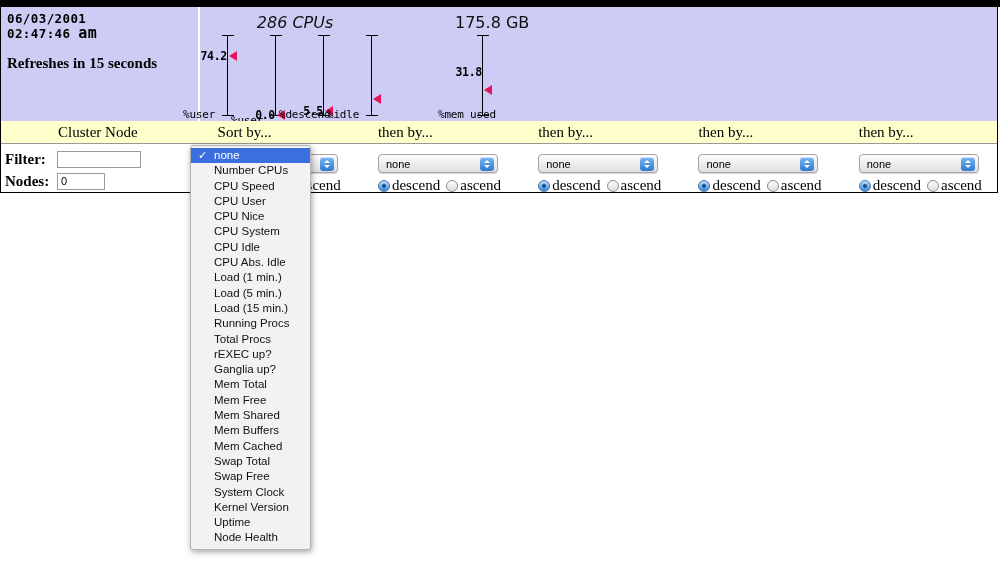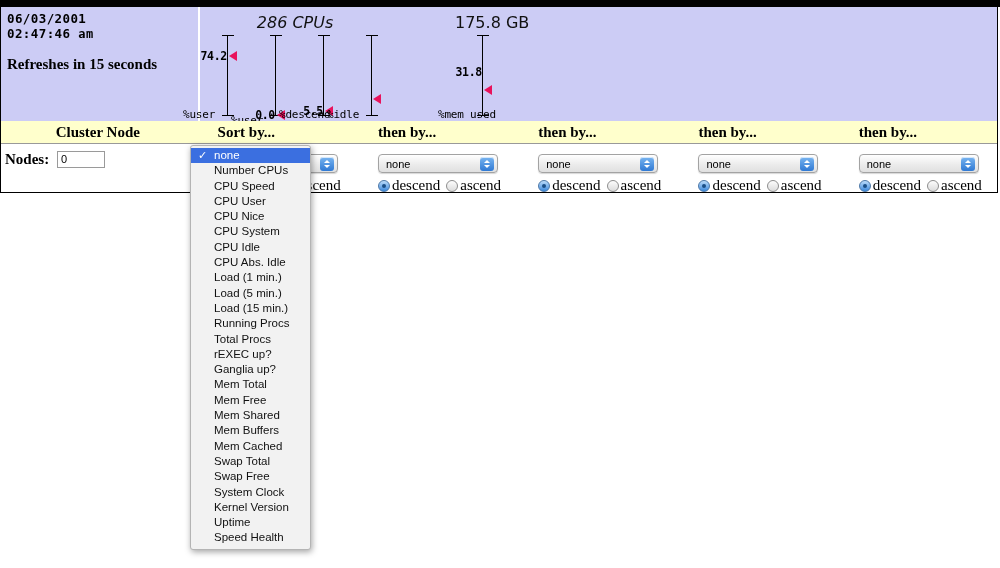--- a/index.html
+++ b/index.html
@@ -17,21 +17,21 @@
     position:absolute;left:0;top:7px;width:998px;height:114px;
     background:#ccccf5;border-left:1px solid #000;border-right:1px solid #000;
     box-sizing:border-box;
   }
   .sum-divider{position:absolute;left:197px;top:0;width:2px;height:114px;background:#ffffff;}
   .clockbox{position:absolute;left:6px;top:4px;width:185px;}
   .clock-date,.clock-time{
     font-family:"DejaVu Sans Mono", monospace;font-weight:bold;font-size:12.5px;
     letter-spacing:.4px;line-height:15px;color:#000000;
   }
-  .clock-time .ampm{font-size:12px;}
+  .clock-time .ampm{font-size:15px;}
   .refresh{
     margin-top:14px;font-family:"Liberation Serif", serif;font-weight:bold;
     font-size:15px;color:#000;
   }
 
   
   .gauges{position:absolute;left:197px;top:0;width:800px;height:114px;}
   .gauge{position:absolute;bottom:2px;width:90px;text-align:center;}
   .gauge .axis{
     position:absolute;left:50%;margin-left:-1px;width:1px;background:#000;
@@ -62,21 +62,21 @@
 
   
   .ctl-table{
     position:absolute;left:0;top:121px;width:998px;
     border:1px solid #000;border-top:none;box-sizing:border-box;background:#fff;
   }
   .ctl-head{
     display:flex;background:#ffffcc;border-bottom:1px solid #999;height:22px;
   }
   .ctl-head div{
-    font-family:"Liberation Serif", serif;font-weight:bold;font-size:15px;
+    font-family:"Liberation Serif", serif;font-weight:normal;font-size:15px;
     color:#000;line-height:22px;box-sizing:border-box;
   }
   .col-node{width:197px;text-align:center;border-right:1px solid #ffffcc;}
   .col-sort{width:162px;padding-left:22px;}
   .col-then{width:162px;padding-left:22px;}
 
   .ctl-body{display:flex;height:48px;background:#fff;position:relative;}
   .cell{box-sizing:border-box;position:relative;}
   .cell-node{width:197px;padding:5px 0 0 4px;}
   .cell-sort{width:162px;padding:10px 0 0 22px;}
@@ -217,20 +217,24 @@
     <div class="col-sort">Sort by...</div>
     <div class="col-then">then by...</div>
     <div class="col-then">then by...</div>
     <div class="col-then">then by...</div>
     <div class="col-then">then by...</div>
   </div>
 
   <div class="ctl-body">
 
     <div class="cell cell-node">
+      <div class="fieldrow">
+        <label>Filter:</label>
+        <input class="txt" id="filter-input" type="text" value="" style="">
+      </div>
       <div class="fieldrow">
         <label>Nodes:</label>
         <input class="txt" id="nodes-input" type="text" value="0" style="">
       </div>
     </div>
 
     <div class="cell cell-sort">
       <div class="aqua-select">
         <span class="sel-val">none</span>
         <span class="sel-btn"></span>
@@ -302,14 +306,14 @@
     <div class="menu-item"><span>Mem Total</span></div>
     <div class="menu-item"><span>Mem Free</span></div>
     <div class="menu-item"><span>Mem Shared</span></div>
     <div class="menu-item"><span>Mem Buffers</span></div>
     <div class="menu-item"><span>Mem Cached</span></div>
     <div class="menu-item"><span>Swap Total</span></div>
     <div class="menu-item"><span>Swap Free</span></div>
     <div class="menu-item"><span>System Clock</span></div>
     <div class="menu-item"><span>Kernel Version</span></div>
     <div class="menu-item"><span>Uptime</span></div>
-    <div class="menu-item"><span>Speed Health</span></div>
+    <div class="menu-item"><span>Node Health</span></div>
   </div>
 
 </body></html>

